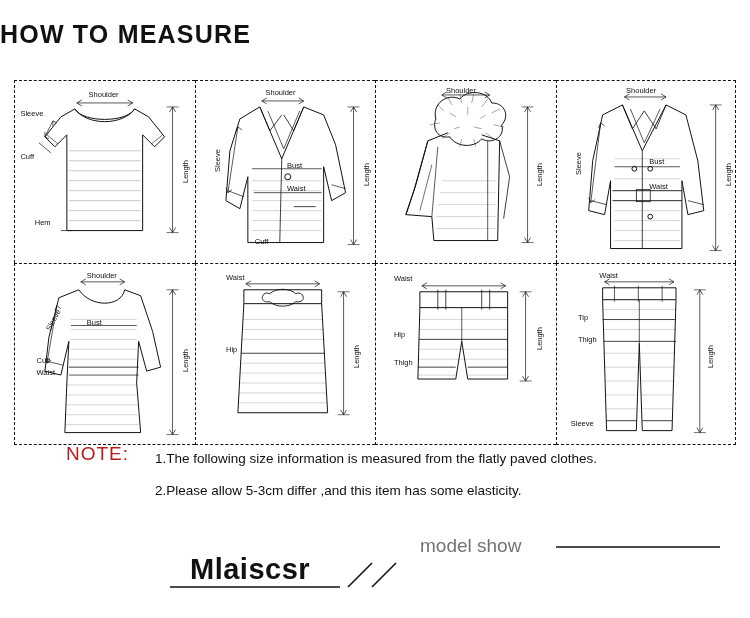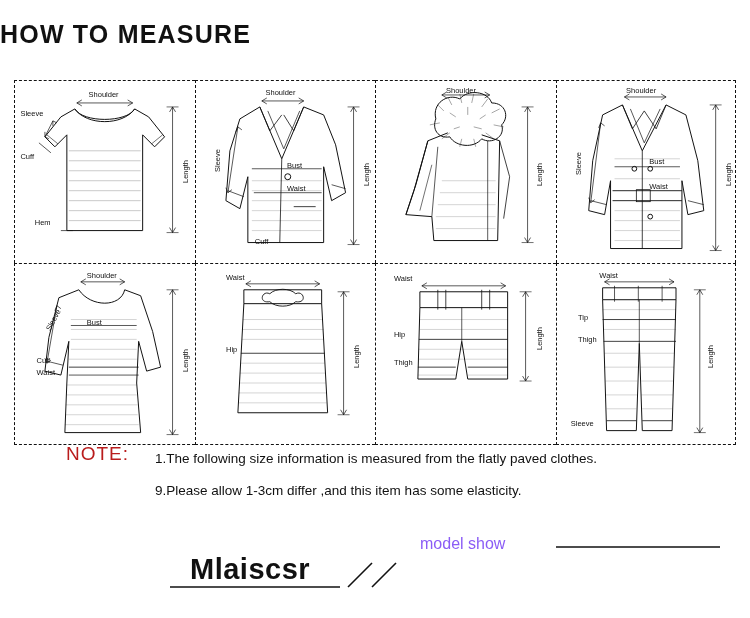--- a/index.html
+++ b/index.html
@@ -92,22 +92,22 @@
     position:absolute;
     left:190px;top:28px;
     font-size:29px;
     font-weight:bold;
     color:#111;
     letter-spacing:0.5px;
   }
   .model-show{
     position:absolute;
     left:420px;top:10px;
-    font-size:16px;
-    color:#8b5cf6;
+    font-size:19px;
+    color:#737373;
   }
 </style>
 </head>
 <body>
 
 <div class="page">
 
   <div class="title">HOW TO MEASURE</div>
 
   <div class="grid">
@@ -481,21 +481,21 @@
       <span class="lbl" style="left:12%;top:39.5%;">Thigh</span>
       <span class="lbl" style="left:8%;top:86%;">Sleeve</span>
       <span class="lbl vert" style="left:84%;top:58%;">Length</span>
     </div>
 
   </div>
 
   <div class="note-wrap">
     <span class="note-label">NOTE:</span>
     <span class="note-1">1.The following size information is measured from the flatly paved clothes.</span>
-    <span class="note-2">9.Please allow 1-3cm differ ,and this item has some elasticity.</span>
+    <span class="note-2">2.Please allow 5-3cm differ ,and this item has some elasticity.</span>
   </div>
 
   <div class="footer">
     <svg width="750" height="80" viewBox="0 0 750 80">
       <g stroke="#111" stroke-width="1.6" fill="none">
         <line x1="170" y1="62" x2="340" y2="62"></line>
         <line x1="348" y1="62" x2="372" y2="38"></line>
         <line x1="372" y1="62" x2="396" y2="38"></line>
         <line x1="556" y1="22" x2="720" y2="22"></line>
       </g>

